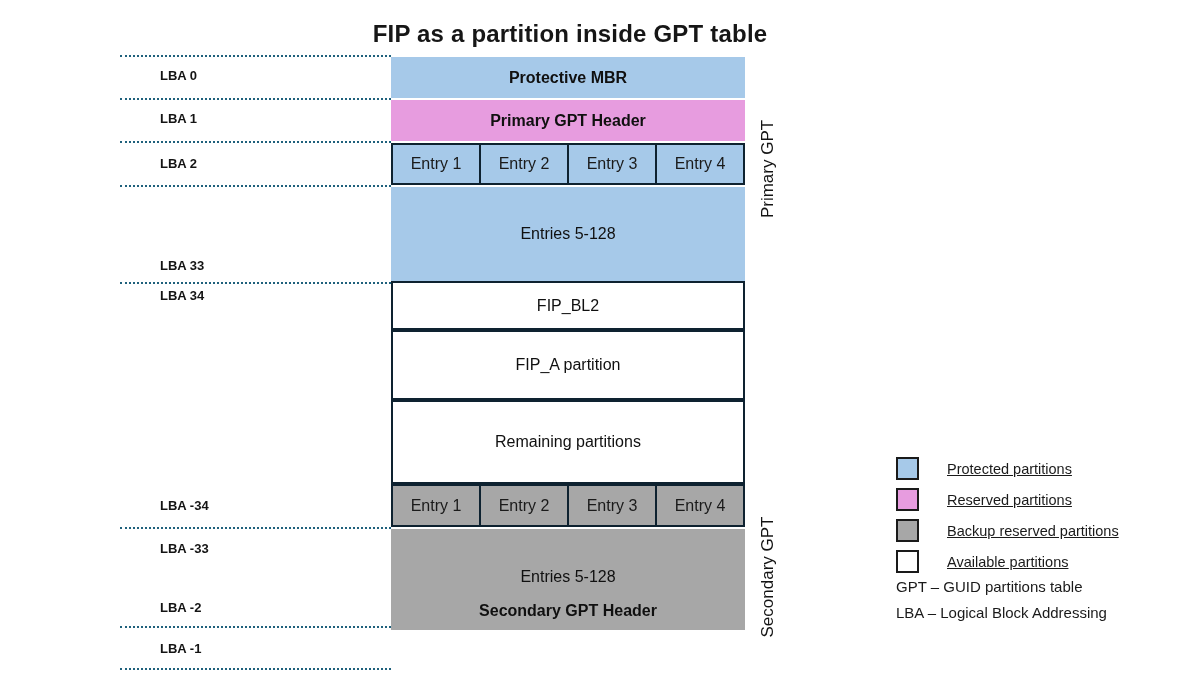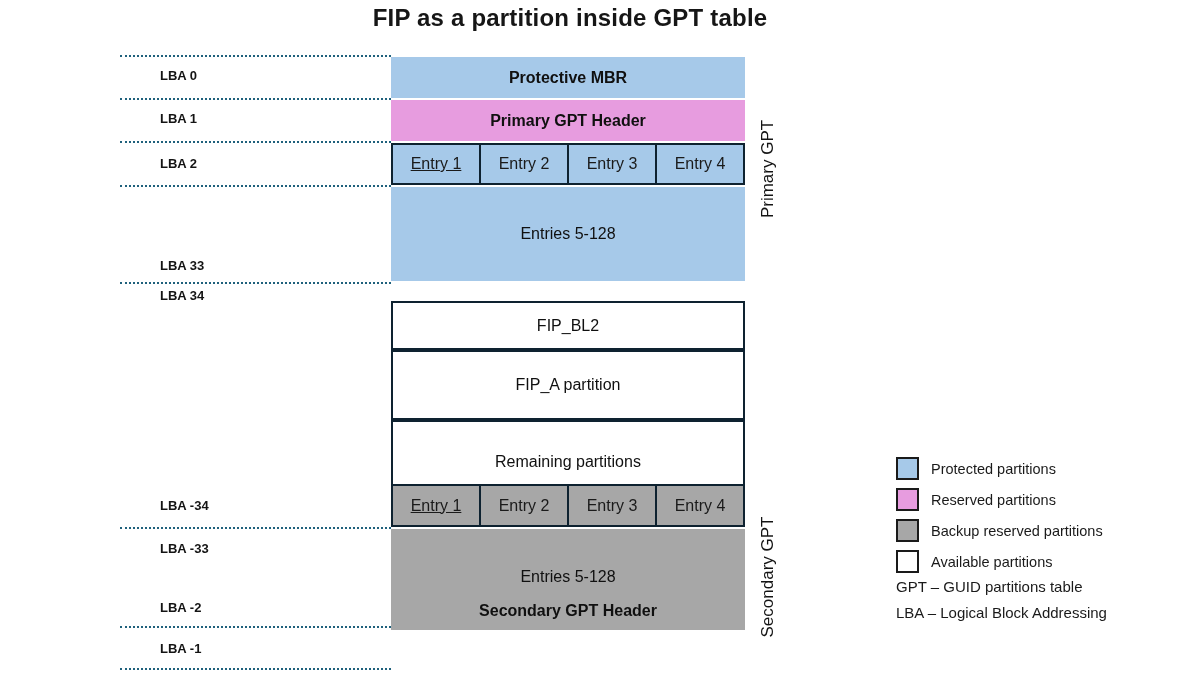--- a/index.html
+++ b/index.html
@@ -19,21 +19,21 @@
   }
   .canvas {
     position: relative;
     width: 1182px;
     height: 674px;
     background: #ffffff;
     overflow: hidden;
   }
   .title {
     position: absolute;
-    left: 0; top: 4px;
+    left: 0; top: 20px;
     width: 1140px;
     text-align: center;
     font-size: 24px;
     font-weight: 600;
     letter-spacing: 0.2px;
     color: #161616;
   }
   .dotted {
     position: absolute;
     left: 120px;
@@ -59,37 +59,37 @@
     justify-content: center;
     font-size: 16px;
     text-align: center;
     color: #101010;
   }
   .bold { font-weight: bold; }
   .fill-protected { background: var(--protected); }
   .fill-reserved  { background: var(--reserved); text-align: center; }
   .fill-backup    { background: var(--backup); }
   .fill-available { background: var(--available); }
-  .outlined { border: 2px solid var(--outline); background: var(--available); margin-top: 20px; }
+  .outlined { border: 2px solid var(--outline); background: var(--available); }
   .entry-row {
     position: absolute;
     left: 391px;
     width: 354px;
     display: flex;
   }
   .entry-cell {
     flex: 1 1 0;
     display: flex;
     align-items: center;
     justify-content: center;
     font-size: 16px;
     border: 2px solid var(--outline);
     margin-left: -2px;
   }
-  .entry-cell:first-child { margin-left: 0; text-decoration: underline; }
+  .entry-cell:first-child { margin-left: 0; }
   .side-label {
     position: absolute;
     left: 748px;
     width: 40px;
     display: flex;
     align-items: center;
     justify-content: center;
   }
   .side-label span {
     transform: rotate(-90deg);
@@ -108,23 +108,24 @@
     height: 23px;
     margin-bottom: 8px;
   }
   .swatch {
     width: 23px;
     height: 23px;
     border: 2px solid #1A1A1A;
     flex: 0 0 auto;
   }
   .legend-label {
-    margin-left: 12px;
+    margin-left: 28px;
     font-size: 14.5px;
     white-space: nowrap;
+    text-decoration: underline;
   }
   .footnotes {
     position: absolute;
     left: 896px;
     top: 574px;
   }
   .footnote {
     font-size: 15px;
     line-height: 26px;
     white-space: nowrap;

